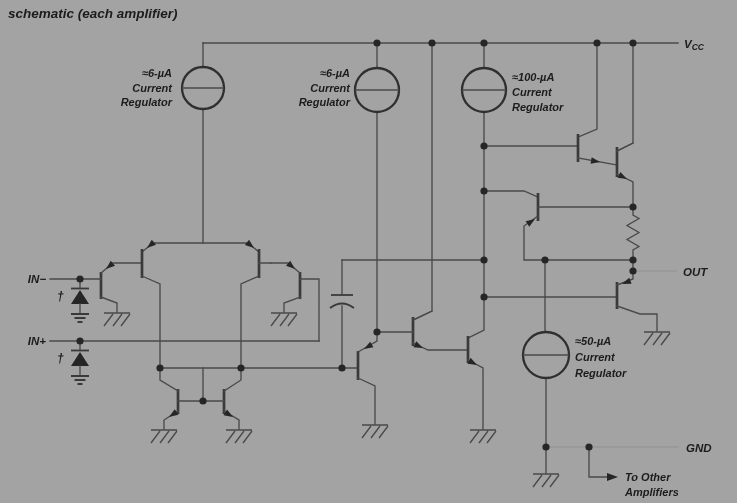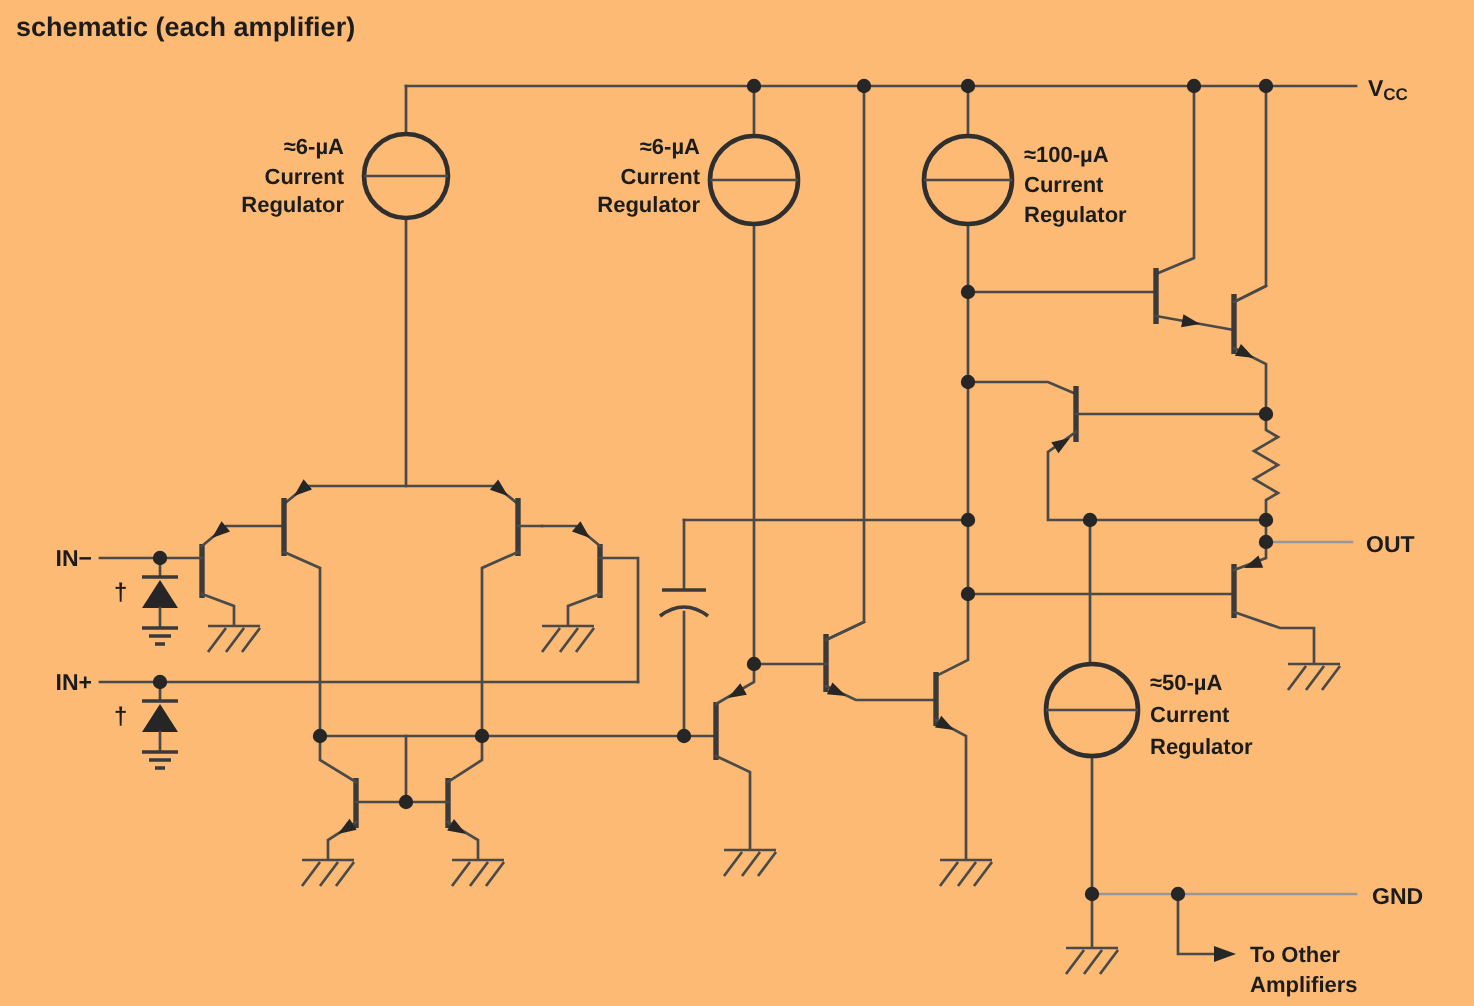--- a/index.html
+++ b/index.html
@@ -1,17 +1,17 @@
 <!DOCTYPE html>
 <html><head>
 <meta charset="utf-8">
 <style>
   html,body{margin:0;padding:0;background:#ffffff;}
-  .page{position:relative;width:737px;height:503px;background:#fdba74;overflow:hidden;
-        font-family:"Liberation Sans", sans-serif;}
+  .page{position:relative;width:737px;height:503px;background:#a3a3a3;overflow:hidden;
+        font-family:"Liberation Sans", sans-serif;font-style:italic;}
   .title{position:absolute;left:8px;top:6px;font-size:13.5px;font-weight:bold;color:#1c1c1c;}
   svg{position:absolute;left:0;top:0;}
   .wire{stroke:#4a4a4a;stroke-width:1.35;fill:none;stroke-linecap:square;}
   .wire-gray{stroke:#979797;stroke-width:1.35;fill:none;stroke-linecap:square;}
   .bar{stroke:#3a3a3a;stroke-width:2.7;fill:none;stroke-linecap:butt;}
   .circ{stroke:#2f2f2f;stroke-width:2.3;fill:none;}
   .thin{stroke:#4a4a4a;stroke-width:1.35;fill:none;}
   .plate{stroke:#3a3a3a;stroke-width:1.8;fill:none;}
   .dot{fill:#262626;stroke:none;}
   .arr{fill:#262626;stroke:none;}

